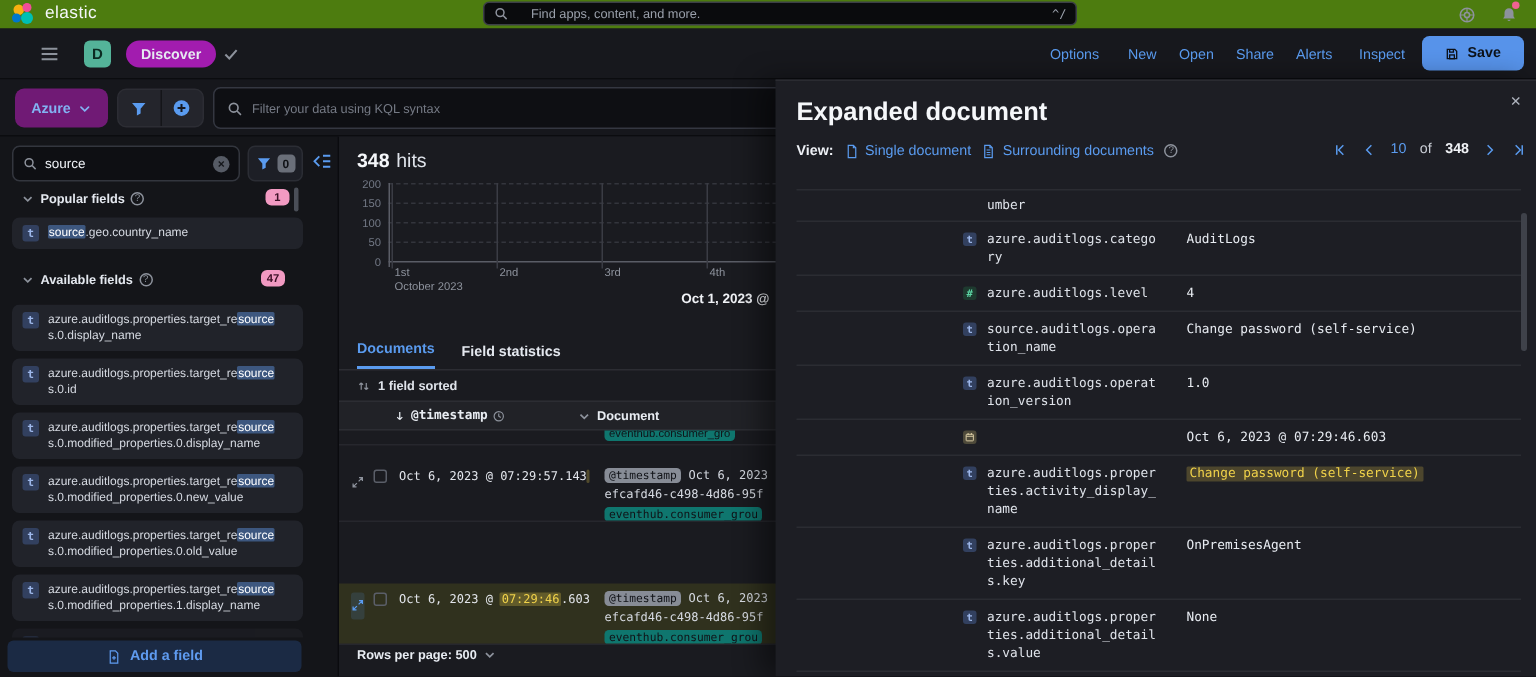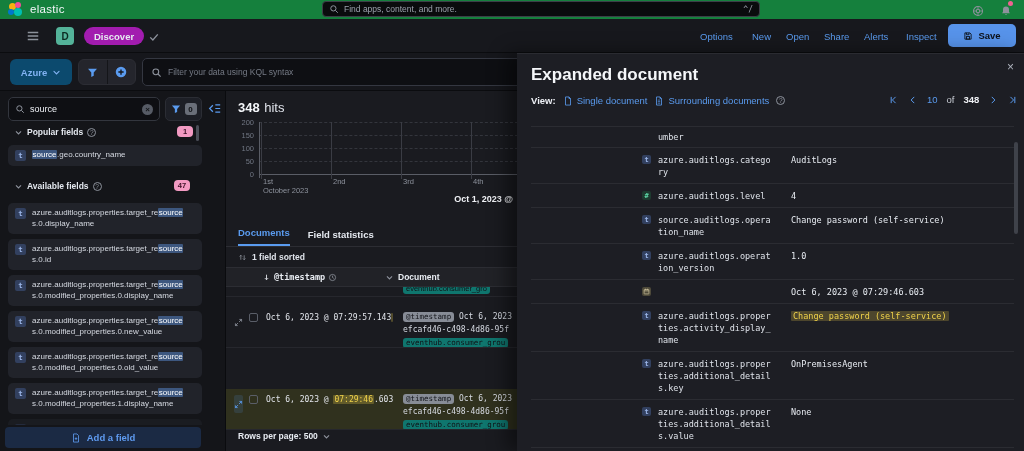--- a/index.html
+++ b/index.html
@@ -2,47 +2,47 @@
 <html><head>
 <meta charset="utf-8">
 <style>
   * { margin:0; padding:0; box-sizing:border-box; }
   html,body { width:1024px; height:451px; overflow:hidden; background:#141519;
     font-family:"Liberation Sans", sans-serif; color:#dfe3ea; }
   .abs { position:absolute; }
   .stage { position:relative; width:1024px; height:451px; }
 
   
-  .gbar { left:0; top:0; width:1024px; height:19px; background:#15803d; }
+  .gbar { left:0; top:0; width:1024px; height:19px; background:#4d7c0f; }
   .abar { left:0; top:19px; width:1024px; height:34px; background:#17181d; border-bottom:1px solid #0b0c0f; }
   .qbar { left:0; top:53px; width:1024px; height:38px; background:#16171c; border-bottom:1px solid #0b0c0f; }
 
   .logo-dots { position:relative; width:16px; height:14px; }
   .logo-dots i { position:absolute; border-radius:50%; }
   .logo-text { color:#f5f7fa; font-size:11.5px; letter-spacing:.3px; }
 
-  .gsearch { left:322px; top:1px; width:438px; height:16px; background:#0a0b0d;
-    border:1px solid #3c3f47; border-radius:4px; display:flex; align-items:center; padding:0 6px; gap:5px; }
+  .gsearch { left:322px; top:1px; width:396px; height:16px; background:#0a0b0d;
+    border:1px solid #3c3f47; border-radius:4px; display:flex; align-items:center; padding:0 6px; gap:15px; }
   .gsearch input { flex:1; background:transparent; border:0; outline:0; color:#cfd3da; font-size:8.5px; font-family:"Liberation Sans",sans-serif; }
   .gsearch input::placeholder { color:#9ba1ac; }
   .hint { color:#9ba1ac; font-size:8px; font-family:"DejaVu Sans Mono",monospace; }
 
   .ic { display:inline-block; vertical-align:middle; }
   .blue { color:#5a9bef; }
   .grey { color:#8d929c; }
 
   .space-badge { width:18px; height:18px; border-radius:4px; background:#54b399; color:#0c2b22;
     font-weight:bold; font-size:10px; display:flex; align-items:center; justify-content:center; }
   .crumb { height:18px; border-radius:10px; background:#a21caf; color:#e6eaf1; font-size:9.5px;
     font-weight:bold; display:flex; align-items:center; padding:0 10px; }
   .top-link { color:#5a9bef; font-size:9.5px; text-decoration:none; }
   .save-btn { height:23px; width:68px; border-radius:5px; background:#5793ea; color:#0c1118;
     border:0; font-size:9.5px; font-weight:bold; display:flex; align-items:center; justify-content:center; gap:5px; cursor:pointer; }
 
-  .dv-btn { height:26px; width:62px; border-radius:6px; background:#0c4a6e; color:#82b2f2;
+  .dv-btn { height:26px; width:62px; border-radius:6px; background:#701a75; color:#82b2f2;
     font-size:9.5px; font-weight:bold; display:flex; align-items:center; justify-content:center; gap:5px; border:0; }
   .fgroup { height:26px; width:58px; border-radius:6px; background:#24252c; display:flex; overflow:hidden; border:1px solid #2c2d34; }
   .fgroup > div { flex:1; display:flex; align-items:center; justify-content:center; }
   .fgroup > div + div { border-left:1px solid #141519; }
   .kql { height:28px; background:#0e0f13; border:1px solid #343741; border-radius:5px;
     display:flex; align-items:center; padding:0 8px; gap:6px; }
   .kql input { flex:1; background:transparent; border:0; outline:0; color:#cfd3da; font-size:8.5px; font-family:"Liberation Sans",sans-serif;}
   .kql input::placeholder { color:#757a85; }
 
   

